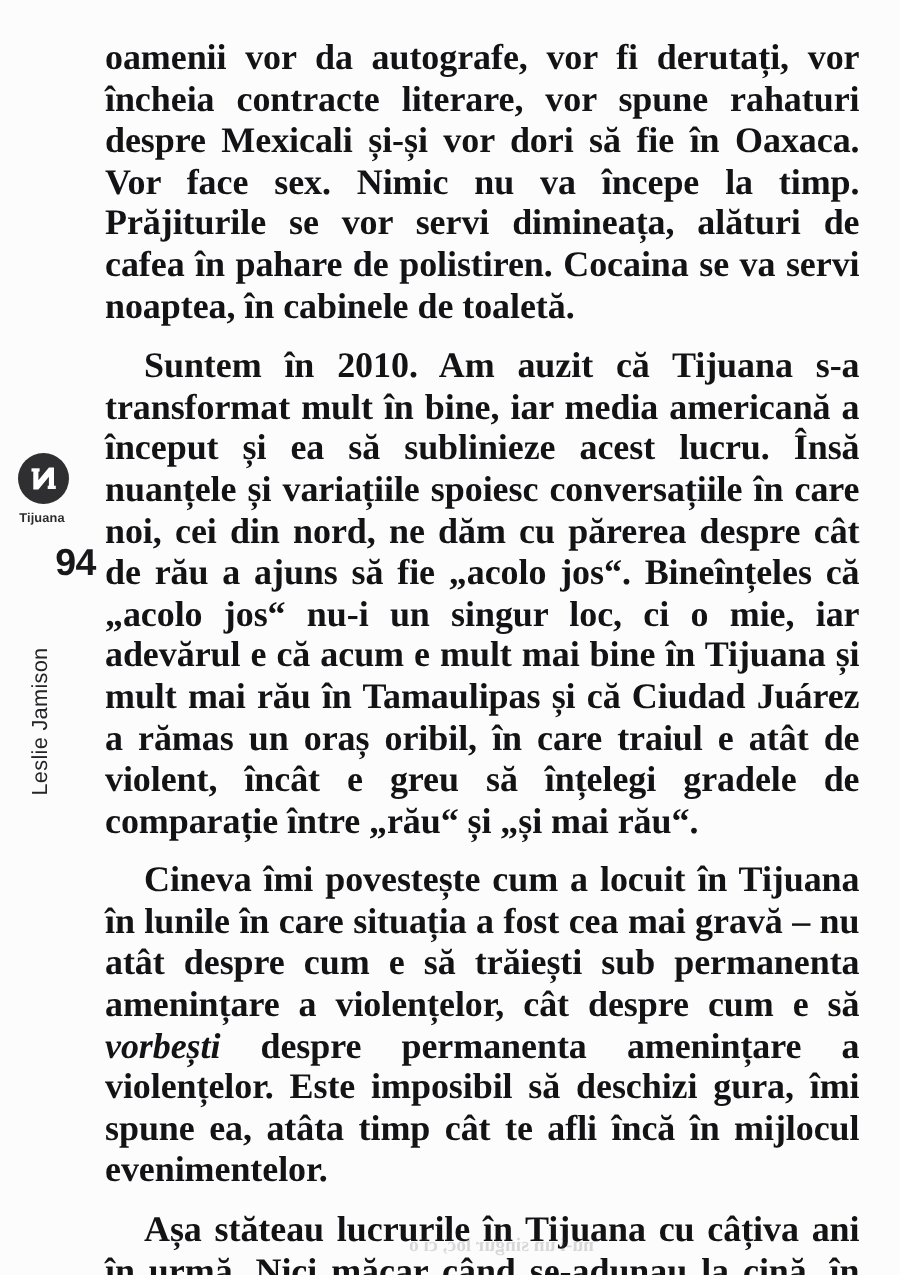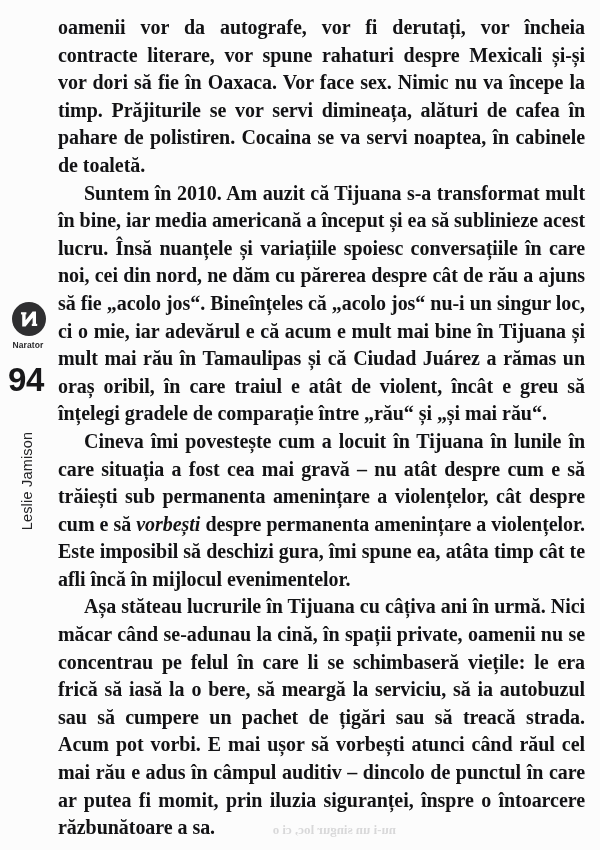--- a/index.html
+++ b/index.html
@@ -63,27 +63,27 @@
     text-align: center;
     font-family: "Liberation Sans", sans-serif;
     font-weight: bold;
     font-size: 8.5px;
     letter-spacing: 0.1px;
     color: #2b2b2d;
   }
 
   #folio {
     position: absolute;
-    left: 0;
+    left: 12px;
     top: 361px;
     width: 52px;
-    text-align: center;
+    text-align: right;
     font-family: "Liberation Sans", sans-serif;
     font-weight: bold;
-    font-size: 33px;
+    font-size: 25px;
     letter-spacing: -0.3px;
     color: #18181a;
   }
 
   #running-author {
     position: absolute;
     left: -33px;
     top: 473px;
     width: 120px;
     text-align: center;
@@ -99,22 +99,22 @@
   
   #text-column {
     position: absolute;
     left: 58px;
     top: 14px;
     width: 527px;
     color: #131315;
   }
 
   p.para {
-    margin: 0;
-    font-size: 20px;
+    margin: 12px;
+    font-size: 24px;
     line-height: 27.6px;
     text-align: justify;
     text-justify: inter-word;
     -webkit-hyphens: none;
     hyphens: none;
     font-weight: 600;
     letter-spacing: -0.05px;
   }
   p.para.indent {
     text-indent: 26px;
@@ -151,21 +151,21 @@
 
     <div id="imprint-logo">
       <div class="disc" style="background: rgb(47, 47, 49);"></div>
       <svg class="glyph" viewBox="0 0 34 34">
         <path d="M10.2 24.4 L10.2 11.0 L13.6 11.0 L13.6 18.2 L20.6 9.6 L24.0 9.6 L24.0 23.0 L20.6 23.0 L20.6 15.8 L13.6 24.4 Z" fill="#ffffff"></path>
         <path d="M9.0 10.2 L14.4 10.2 L14.4 12.4 L9.0 12.4 Z" fill="#ffffff"></path>
         <path d="M19.8 21.8 L25.2 21.8 L25.2 24.0 L19.8 24.0 Z" fill="#ffffff"></path>
       </svg>
     </div>
 
-    <div id="imprint-name">Narator</div>
+    <div id="imprint-name">Tijuana</div>
 
     <div id="folio">94</div>
 
     <div id="running-author">Leslie Jamison</div>
   </div>
 
   <div id="text-column" style="color: rgb(19, 19, 21);">
       <p class="para"><span>oamenii vor da autografe, vor fi derutați, vor încheia contracte literare, vor spune rahaturi despre Mexicali și-și vor dori să fie în Oaxaca. Vor face sex. Nimic nu va începe la timp. Prăjiturile se vor servi dimineața, alături de cafea în pahare de polistiren. Cocaina se va servi noaptea, în cabinele de toaletă.</span></p>
       <p class="para indent"><span>Suntem în 2010. Am auzit că Tijuana s-a transformat mult în bine, iar media americană a început și ea să sublinieze acest lucru. Însă nuanțele și variațiile spoiesc conversațiile în care noi, cei din nord, ne dăm cu părerea despre cât de rău a ajuns să fie „acolo jos“. Bineînțeles că „acolo jos“ nu-i un singur loc, ci o mie, iar adevărul e că acum e mult mai bine în Tijuana și mult mai rău în Tamaulipas și că Ciudad Juárez a rămas un oraș oribil, în care traiul e atât de violent, încât e greu să înțelegi gradele de comparație între „rău“ și „și mai rău“.</span></p>
       <p class="para indent"><span>Cineva îmi povestește cum a locuit în Tijuana în lunile în care situația a fost cea mai gravă – nu atât despre cum e să trăiești sub permanenta amenințare a violențelor, cât despre cum e să </span><em>vorbești</em><span> despre permanenta amenințare a violențelor. Este imposibil să deschizi gura, îmi spune ea, atâta timp cât te afli încă în mijlocul evenimentelor.</span></p>

